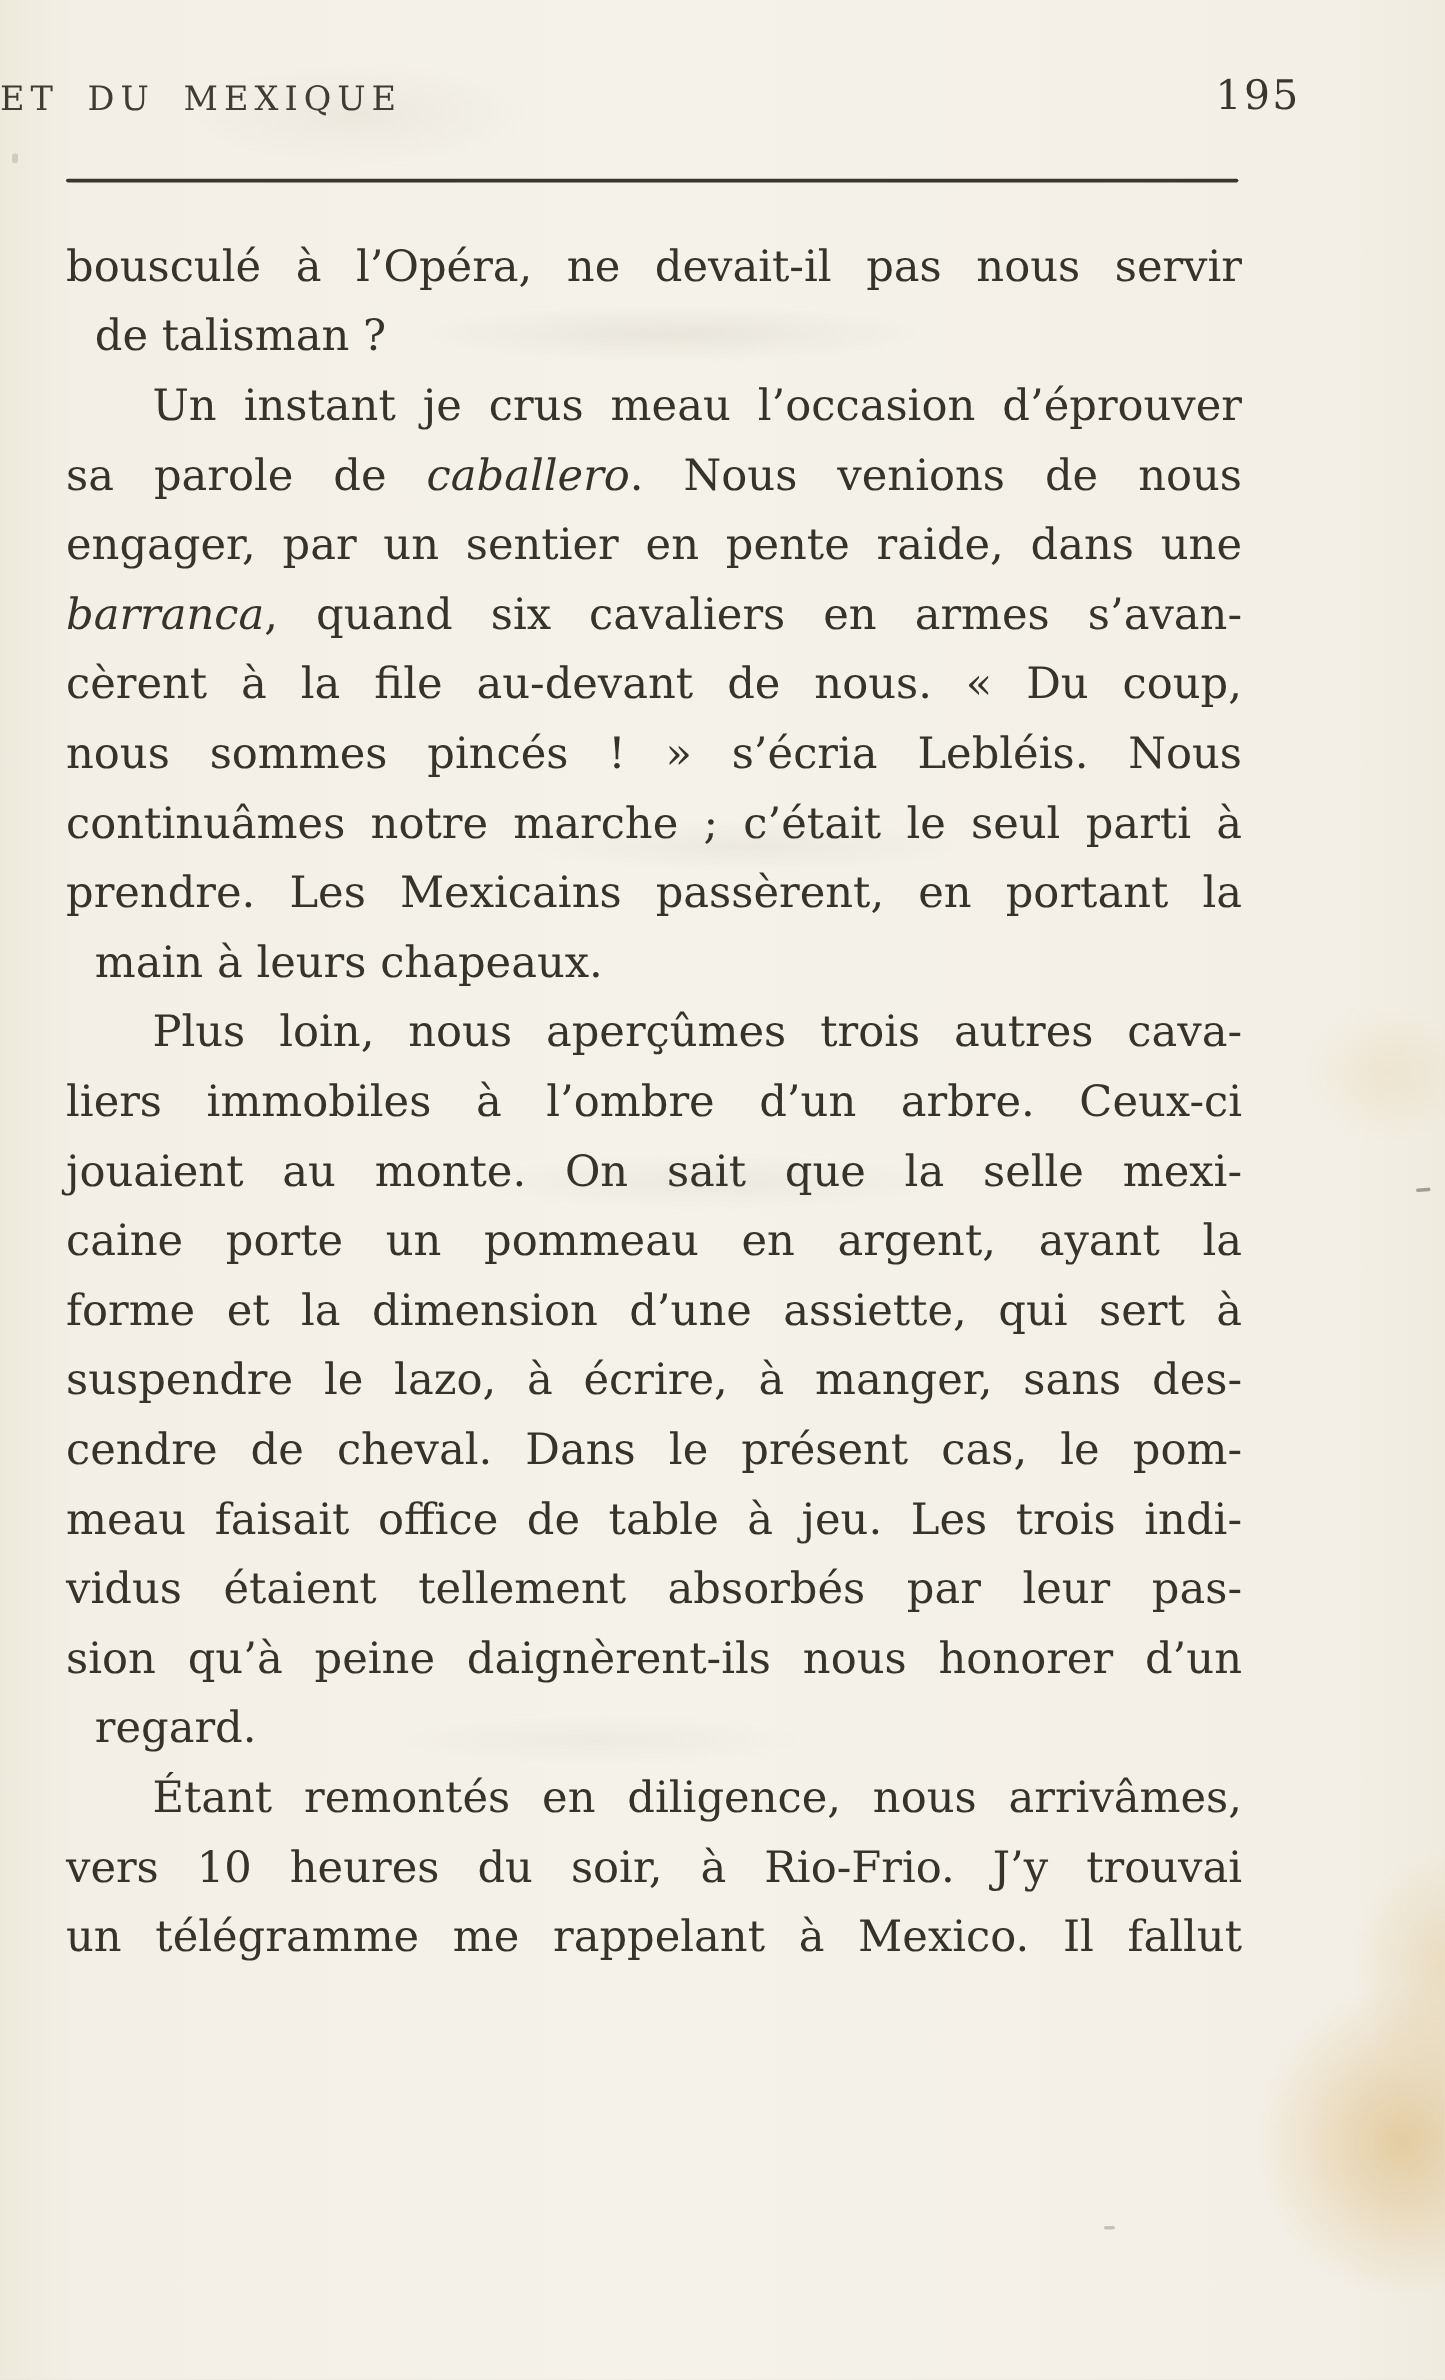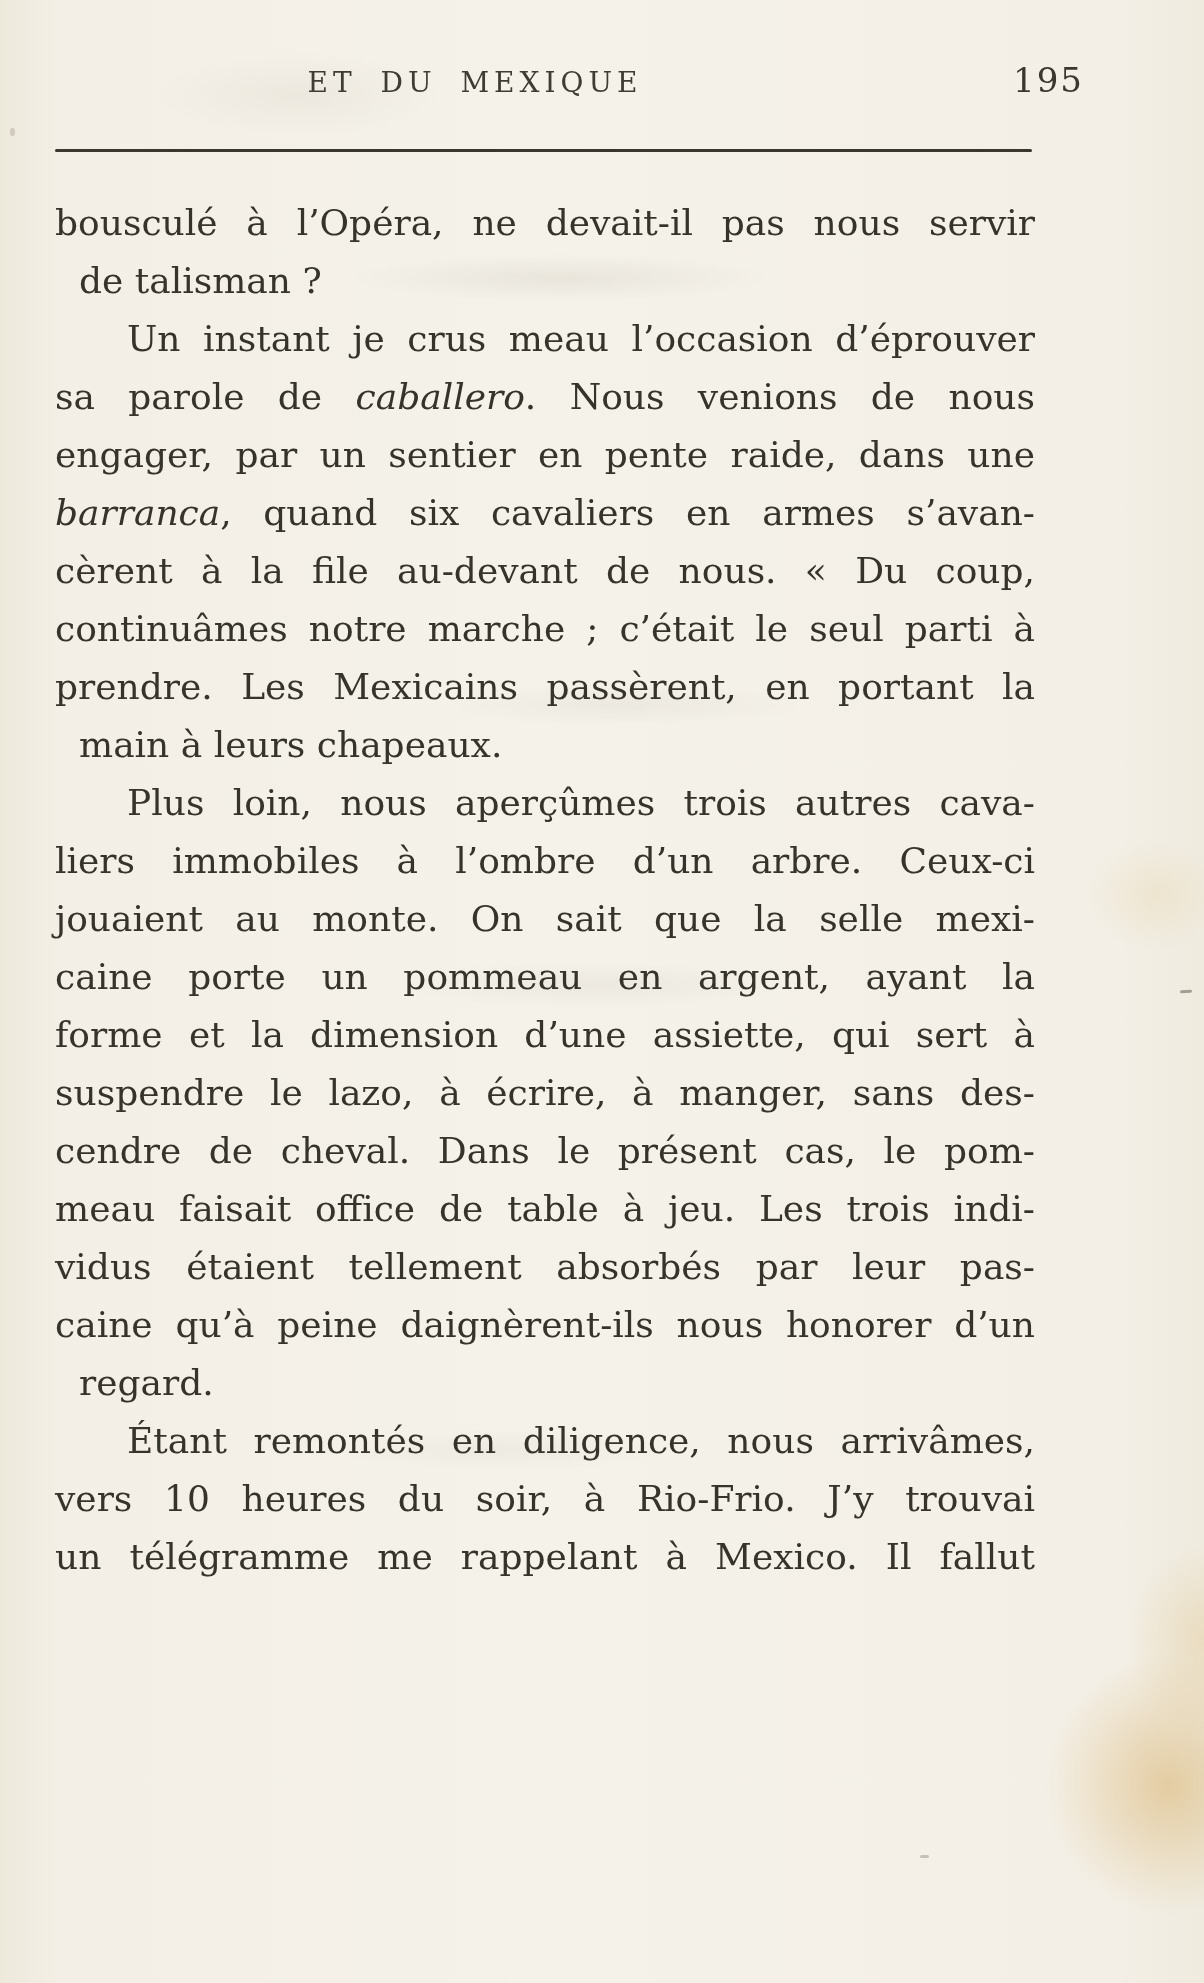--- a/index.html
+++ b/index.html
@@ -31,21 +31,21 @@
       radial-gradient(ellipse 240px 30px at 500px 1450px, rgba(176,170,153,0.10), rgba(176,170,153,0) 70%),
       radial-gradient(ellipse 200px 60px at 300px 95px, rgba(176,170,153,0.12), rgba(176,170,153,0) 70%),
       
       linear-gradient(90deg, #ede9db 0%, var(--paper) 5%, #f5f2ea 45%, var(--paper) 93%, #efebdf 100%);
   }
 
   
   .running-head{ position:absolute; top:0; left:0; width:100%; height:120px; }
   .head-title{
     position:absolute; top:66px; left:0; width:950px;
-    text-align:center;
+    text-align:left;
     font-size:28px; letter-spacing:5px; word-spacing:10px;
     color:#3f3c33;
   }
   .head-pagenum{
     position:absolute; top:60px; left:1013px;
     font-size:34px; letter-spacing:2px;
     color:#3a372f;
   }
   .head-rule{
     position:absolute; top:149px; left:55px;
@@ -95,35 +95,36 @@
       <div class="paragraph">
         <div class="line"><span class="">bousculé à l’Opéra, ne devait-il pas nous servir</span></div>
         <div class="line flush"><span class="">de talisman ?</span></div>
       </div>
       <div class="paragraph">
         <div class="line indent"><span class="">Un instant je crus meau l’occasion d’éprouver</span></div>
         <div class="line"><span class="">sa parole de </span><span class="it">caballero</span><span class="">. Nous venions de nous</span></div>
         <div class="line"><span class="">engager, par un sentier en pente raide, dans une</span></div>
         <div class="line"><span class="it">barranca</span><span class="">, quand six cavaliers en armes s’avan-</span></div>
         <div class="line"><span class="">cèrent à la file au-devant de nous. « Du coup,</span></div>
+        <div class="line"><span class="">nous sommes pincés ! » s’écria Lebléis. Nous</span></div>
         <div class="line"><span class="">continuâmes notre marche ; c’était le seul parti à</span></div>
         <div class="line"><span class="">prendre. Les Mexicains passèrent, en portant la</span></div>
         <div class="line flush"><span class="">main à leurs chapeaux.</span></div>
       </div>
       <div class="paragraph">
         <div class="line indent"><span class="">Plus loin, nous aperçûmes trois autres cava-</span></div>
         <div class="line"><span class="">liers immobiles à l’ombre d’un arbre. Ceux-ci</span></div>
         <div class="line"><span class="">jouaient au monte. On sait que la selle mexi-</span></div>
         <div class="line"><span class="">caine porte un pommeau en argent, ayant la</span></div>
         <div class="line"><span class="">forme et la dimension d’une assiette, qui sert à</span></div>
         <div class="line"><span class="">suspendre le lazo, à écrire, à manger, sans des-</span></div>
         <div class="line"><span class="">cendre de cheval. Dans le présent cas, le pom-</span></div>
         <div class="line"><span class="">meau faisait office de table à jeu. Les trois indi-</span></div>
         <div class="line"><span class="">vidus étaient tellement absorbés par leur pas-</span></div>
-        <div class="line"><span class="">caine qu’à peine daignèrent-ils nous honorer d’un</span></div>
+        <div class="line"><span class="">sion qu’à peine daignèrent-ils nous honorer d’un</span></div>
         <div class="line flush"><span class="">regard.</span></div>
       </div>
       <div class="paragraph">
         <div class="line indent"><span class="">Étant remontés en diligence, nous arrivâmes,</span></div>
         <div class="line"><span class="">vers 10 heures du soir, à Rio-Frio. J’y trouvai</span></div>
         <div class="line"><span class="">un télégramme me rappelant à Mexico. Il fallut</span></div>
       </div>
     </div>
 
   <div class="speckle speckle-1"></div>

